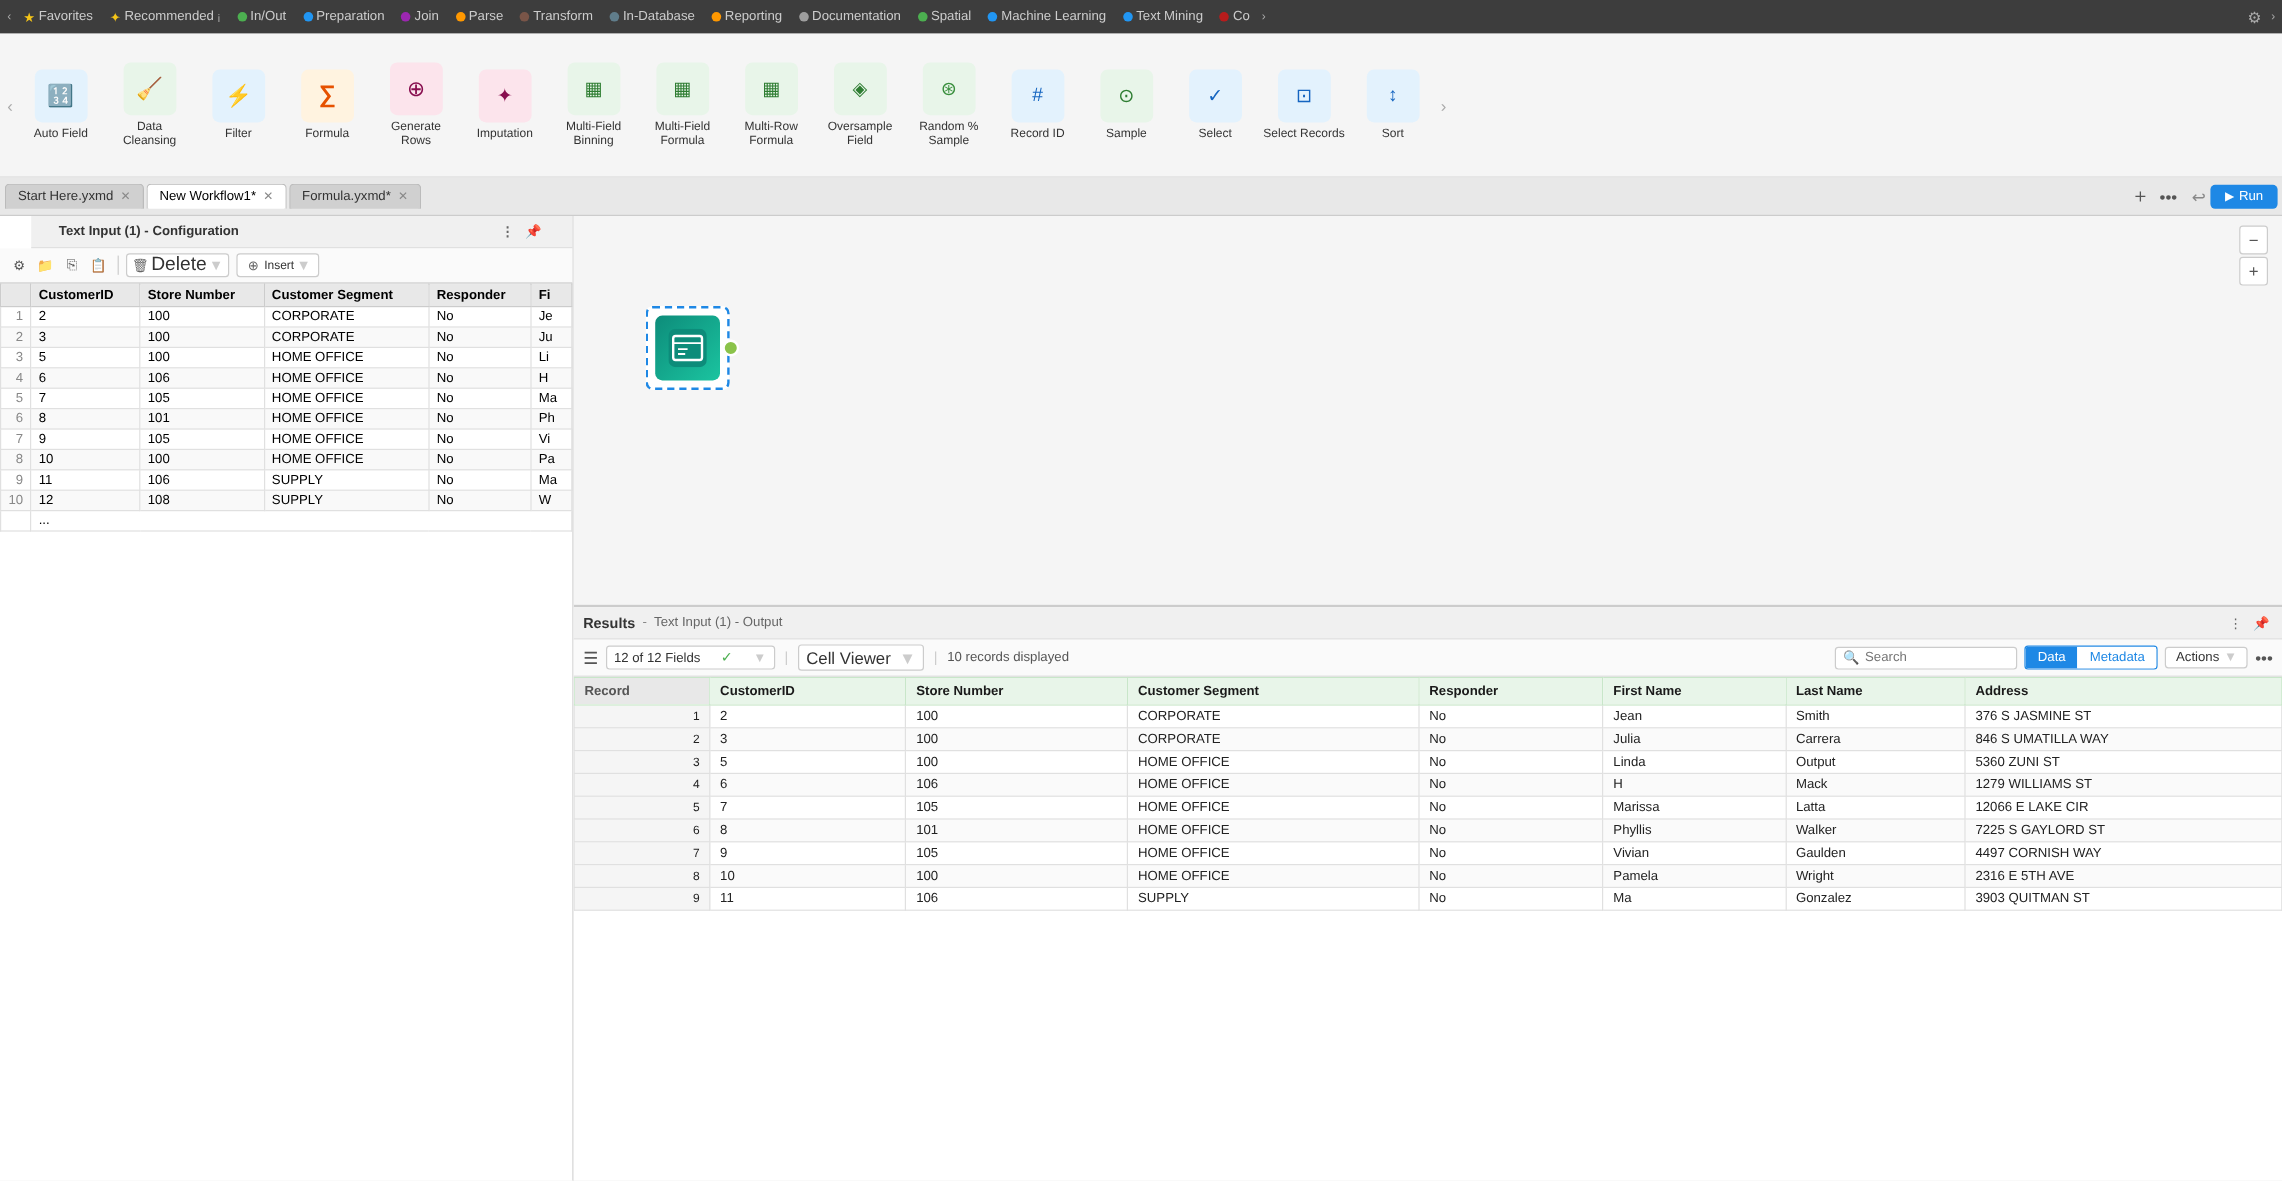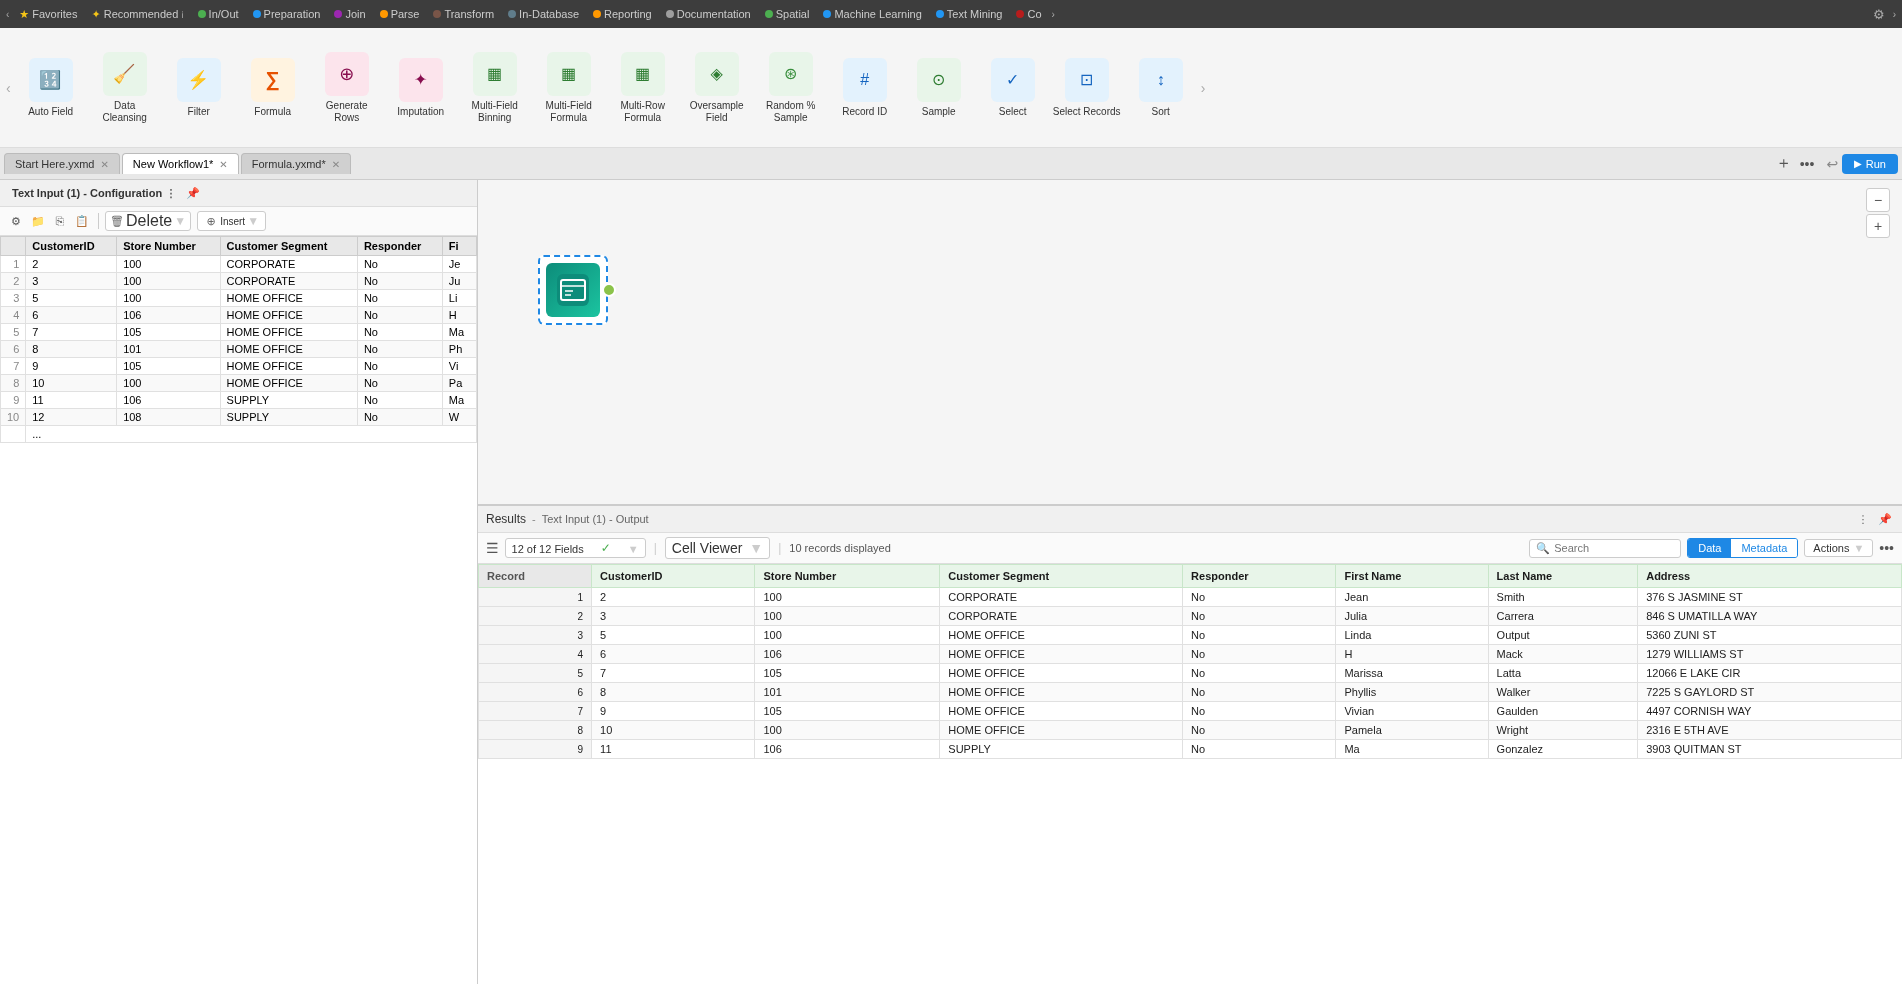--- a/index.html
+++ b/index.html
@@ -60,23 +60,23 @@
 
     
     .main-layout { display: flex; height: calc(984px - 28px - 120px - 32px); }
 
     
     .left-panel {
       width: 478px; min-width: 478px; background: #fff;
       border-right: 1px solid #ccc; display: flex; flex-direction: column;
     }
     .panel-header {
-      display: flex; align-items: center; 
-      padding: 4px 12px; background: #f0f0f0; border-bottom: 1px solid #ddd;
-      font-size: 11px; font-weight: 600; color: #333;
+      display: flex; align-items: center; justify-content: space-between;
+      padding: 4px 23px; background: #f0f0f0; border-bottom: 1px solid #ddd;
+      font-size: 11px; font-weight: 600; color: #333; margin-left: 26px;
     }
     .panel-header-actions { display: flex; gap: 4px; align-items: center; }
     .panel-toolbar {
       display: flex; align-items: center; gap: 2px; padding: 4px 6px;
       border-bottom: 1px solid #ddd; background: #fafafa;
     }
 
     
     .data-table-wrap { overflow: auto; flex: 1; }
     table { border-collapse: collapse; width: 100%; font-size: 11px; }
@@ -498,21 +498,21 @@
           <line x1="4" y1="12" x2="28" y2="12" stroke="#fff" stroke-width="1.5"></line>
           <line x1="8" y1="17" x2="16" y2="17" stroke="#fff" stroke-width="1.5"></line>
           <line x1="8" y1="21" x2="14" y2="21" stroke="#fff" stroke-width="1.5"></line>
         </svg>
       </div>
       <div class="node-connector"></div>
     </div>
 
     <div class="results-panel">
       <div class="results-header">
-        <span style="font-weight:400;font-size:12px;color:#333;">Results</span>
+        <span style="font-weight:700;font-size:12px;color:#333;">Results</span>
         <span style="color:#888;font-size:11px">-</span>
         <span style="font-size:11px;color:#666;">Text Input (1) - Output</span>
         <div style="margin-left:auto;display:flex;gap:4px;">
           <span class="icon-btn">⋮</span>
           <span class="icon-btn">📌</span>
         </div>
       </div>
       <div class="results-toolbar">
         <span style="font-size:14px;color:#555;cursor:pointer">☰</span>
         <div class="fields-selector">

